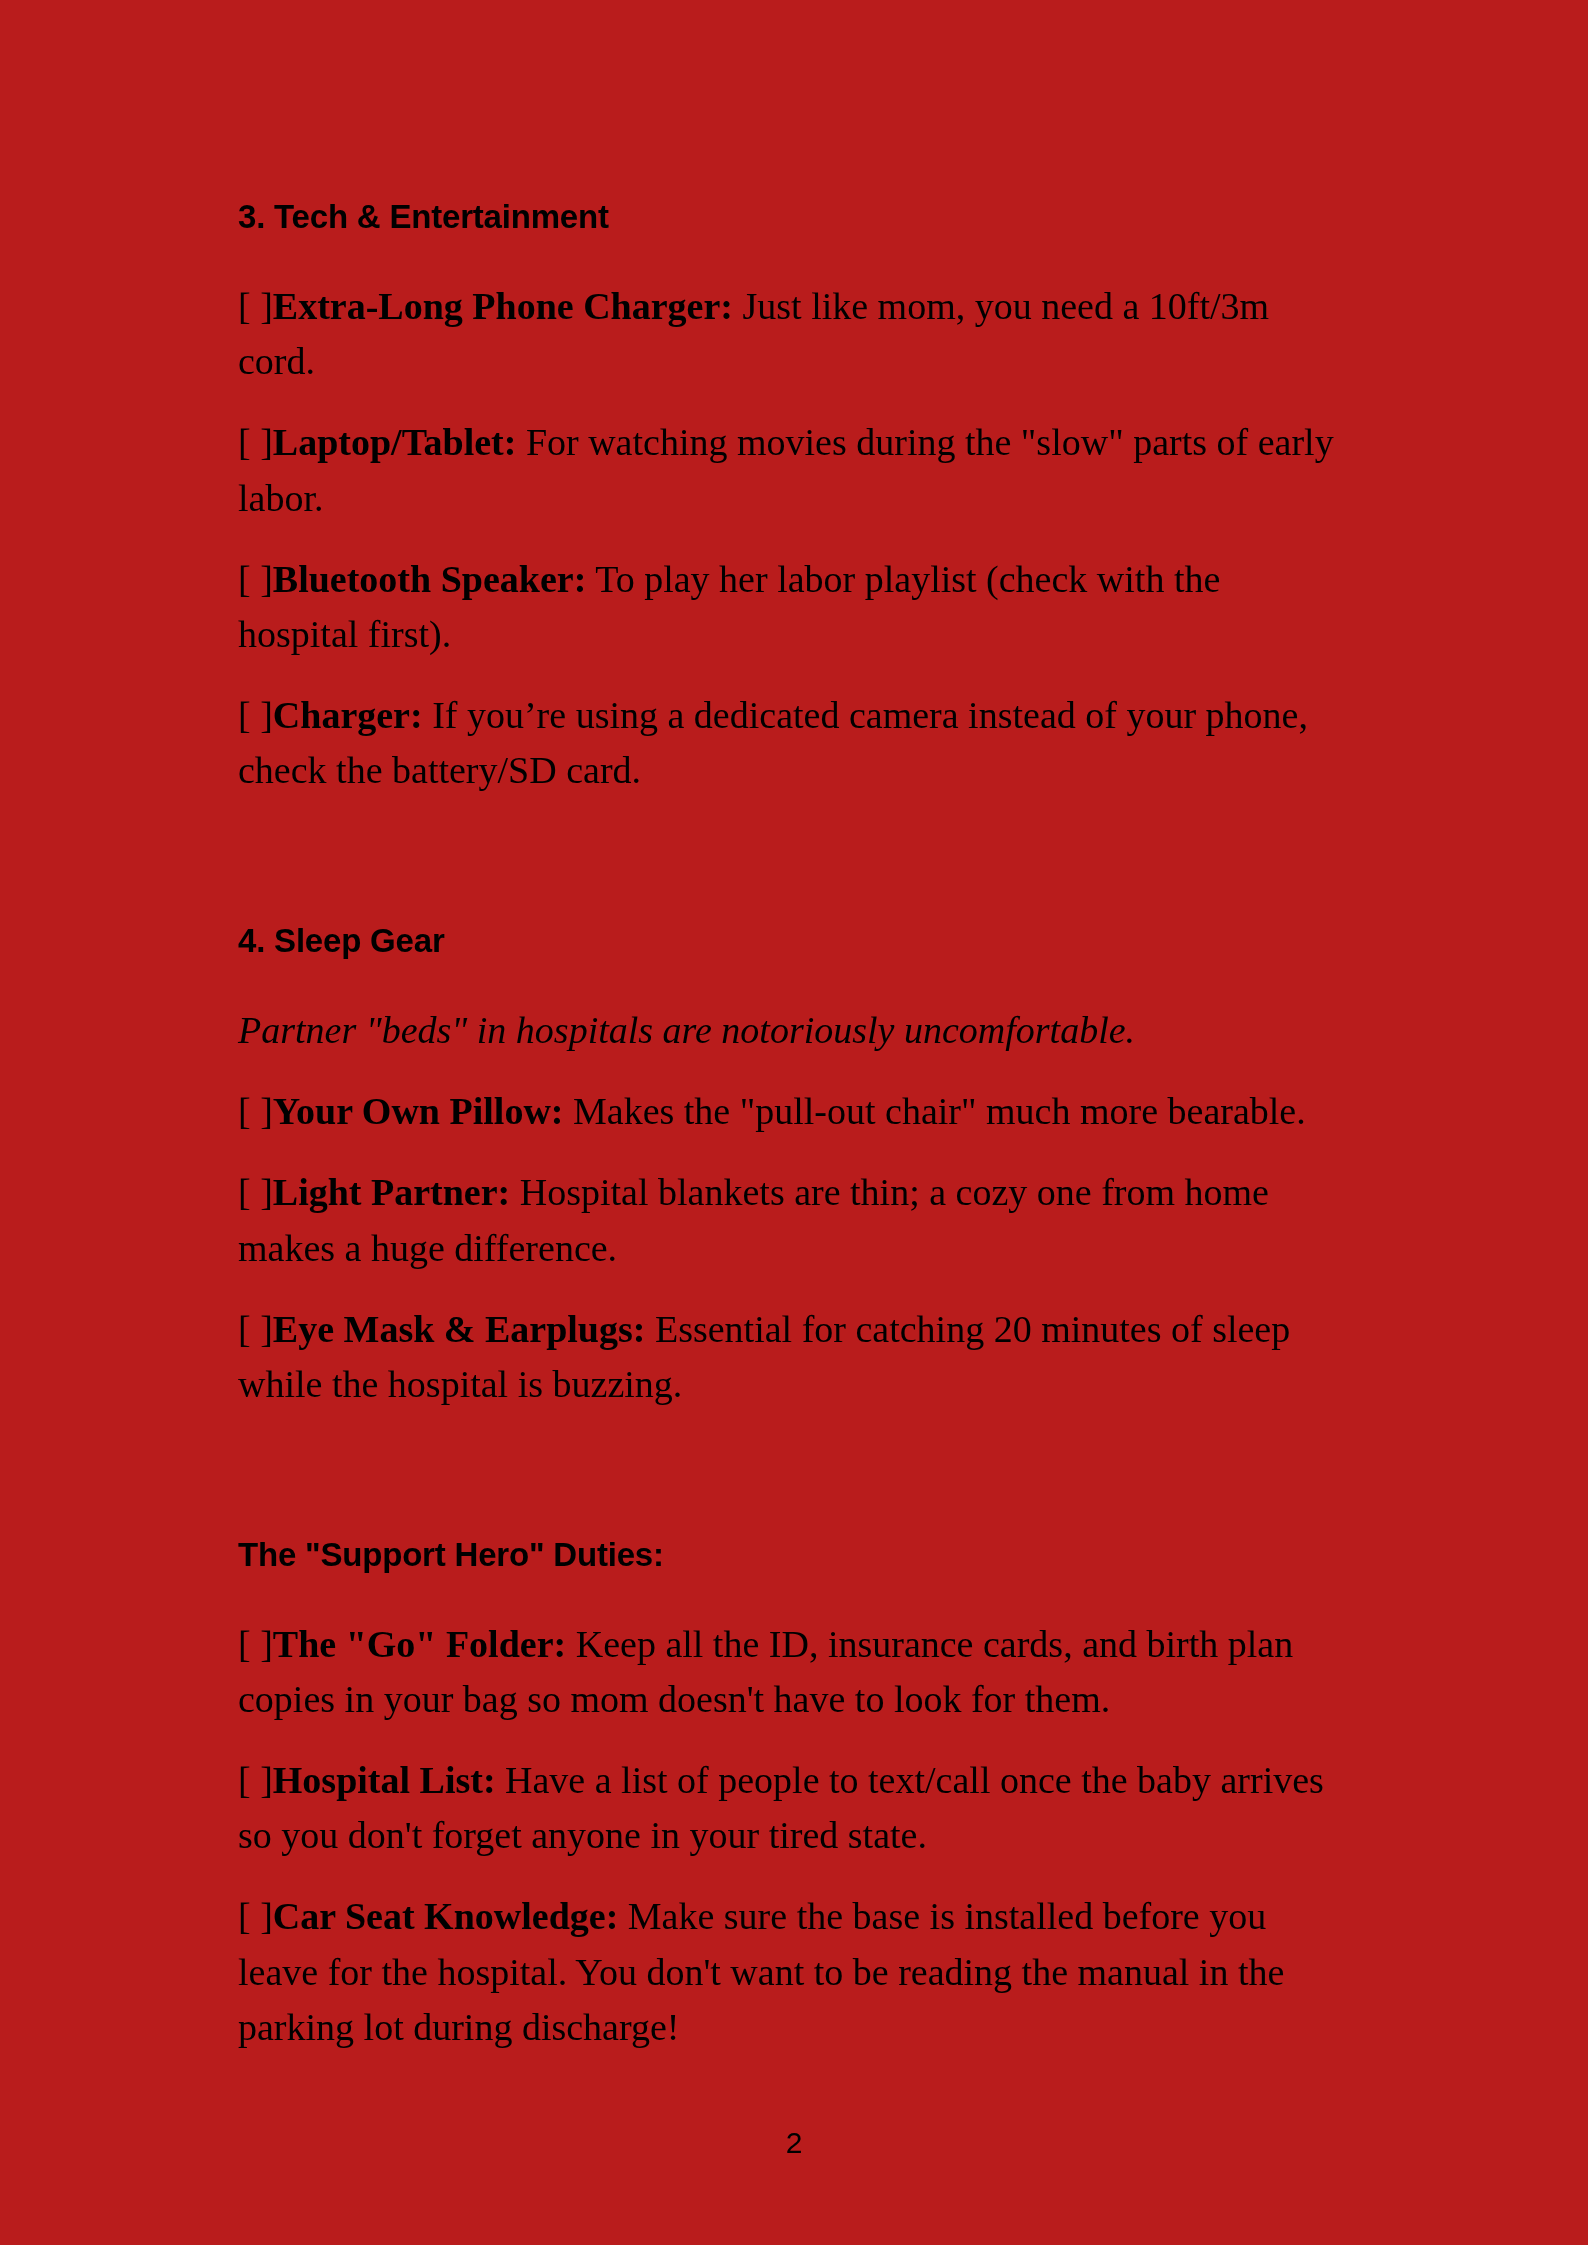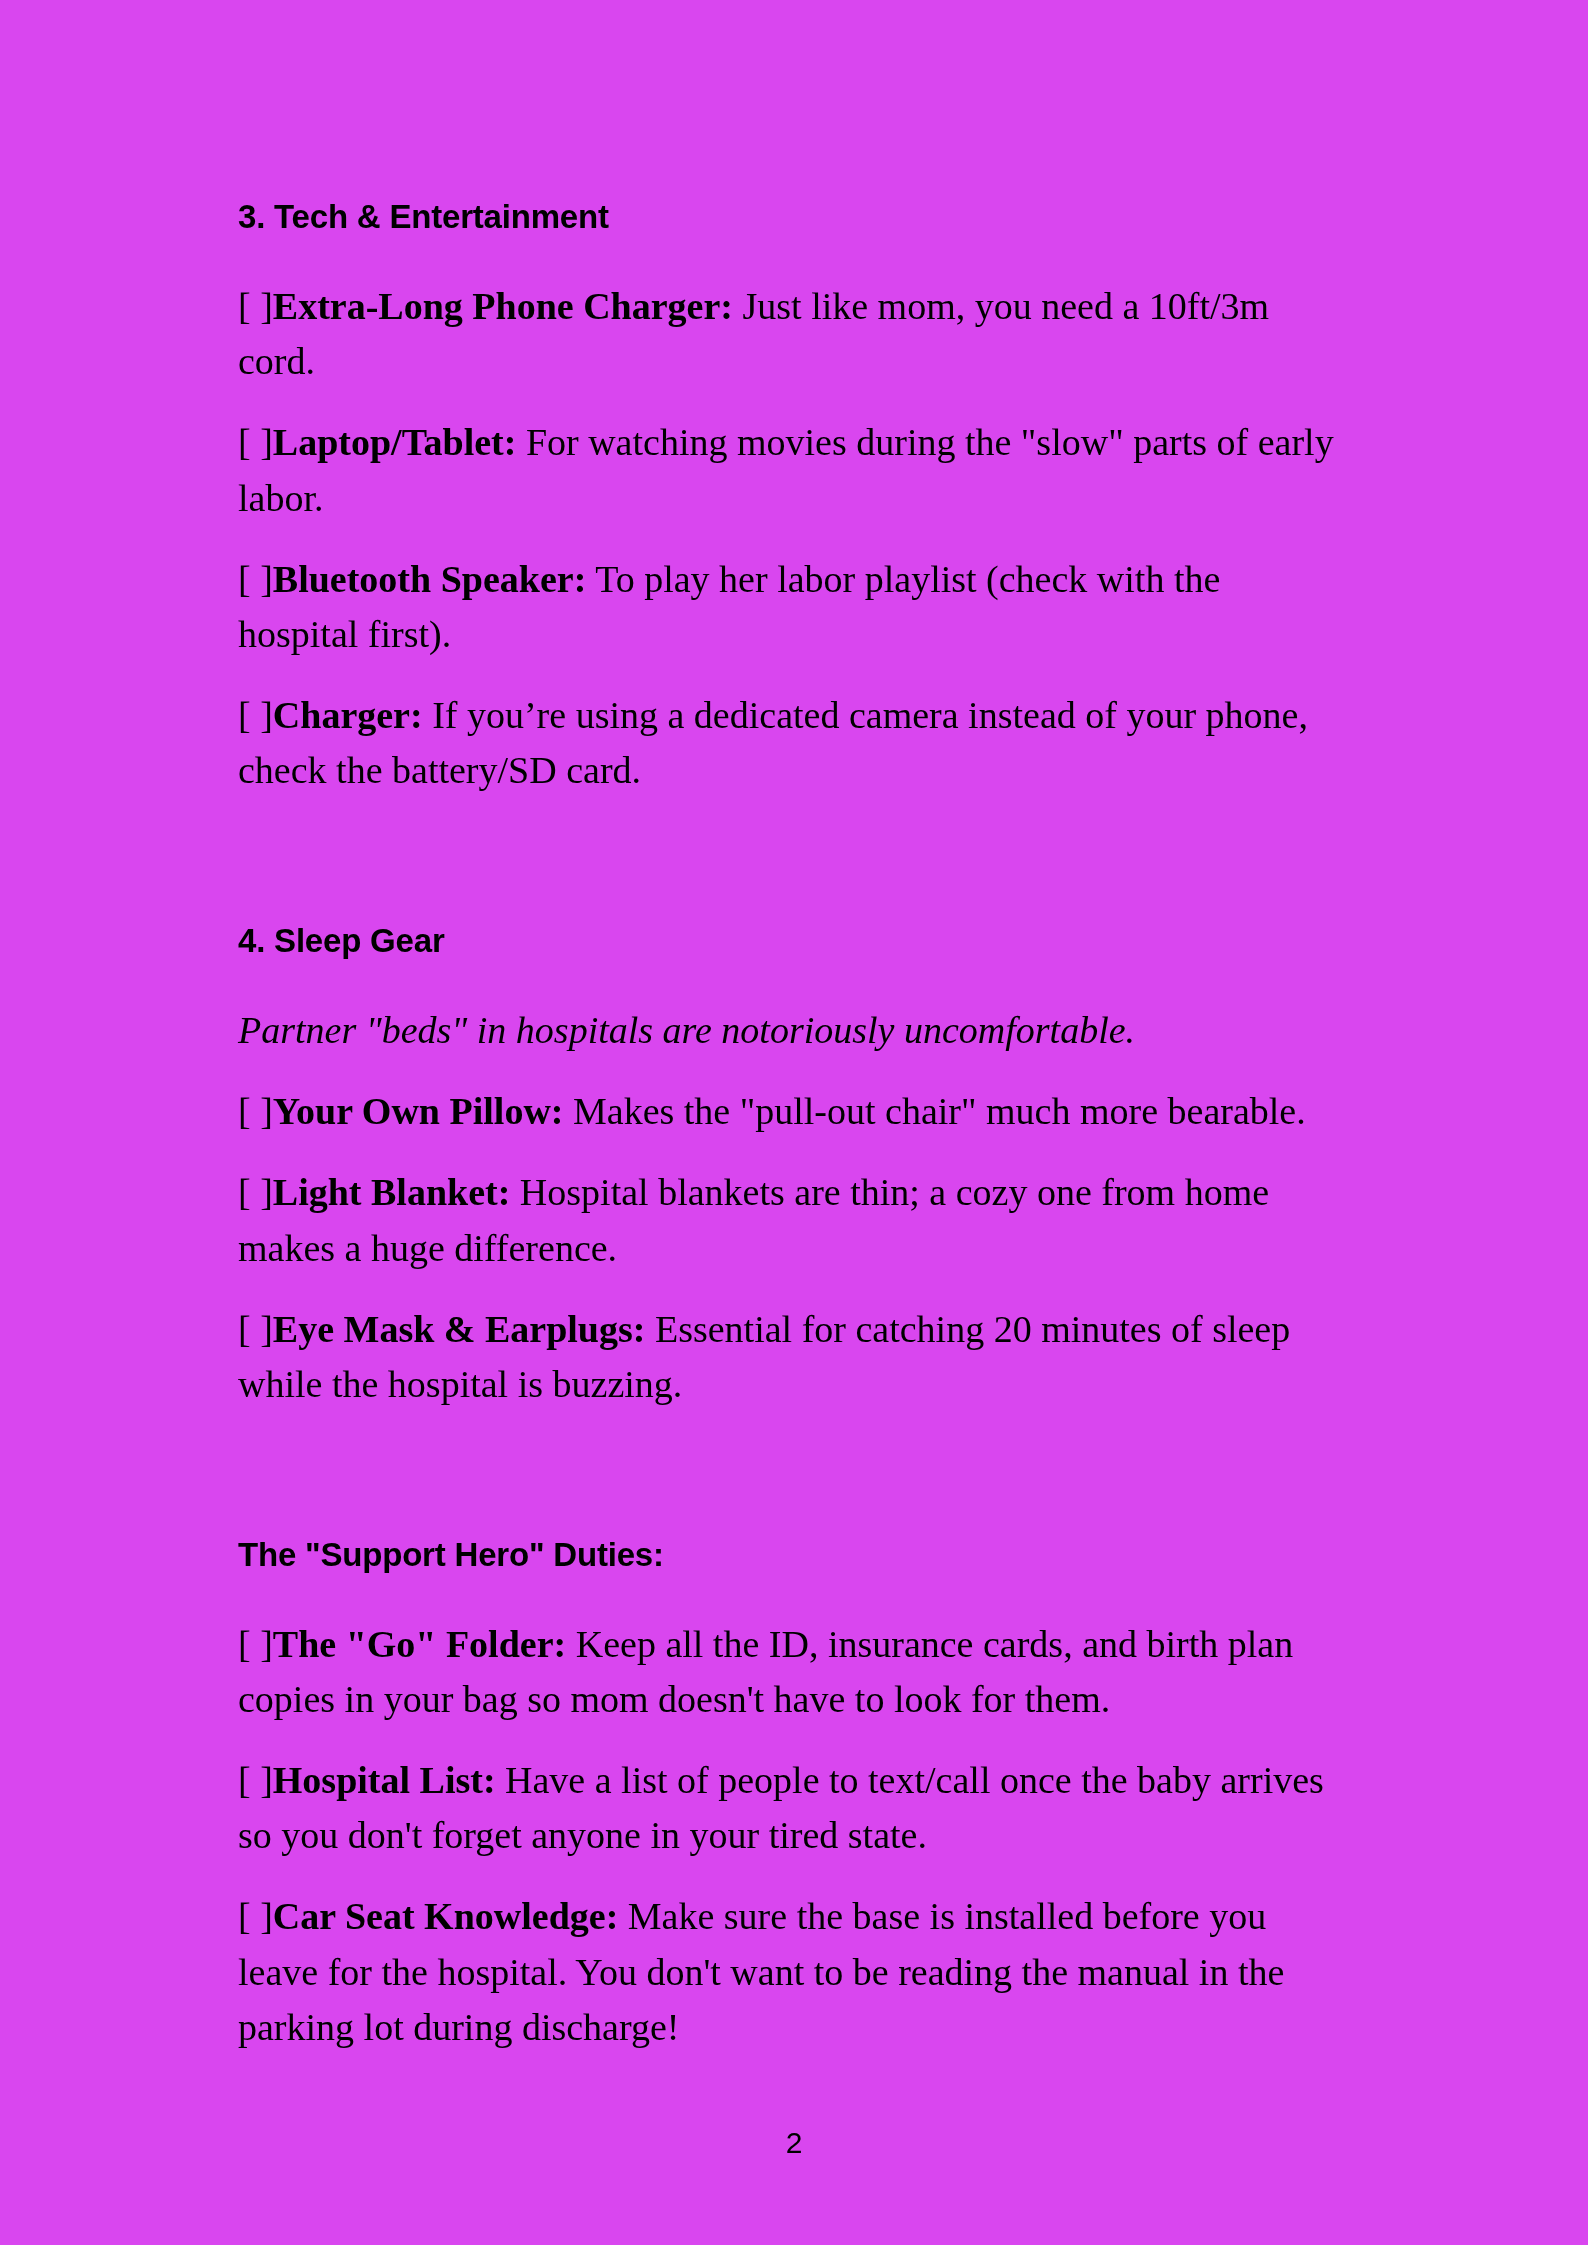--- a/index.html
+++ b/index.html
@@ -4,21 +4,21 @@
 <style>
   html, body {
     margin: 0;
     padding: 0;
     background: #ffffff;
   }
   .page {
     position: relative;
     width: 1588px;
     height: 2245px;
-    background: #d946ef;
+    background: #b91c1c;
     margin: 0 auto;
     overflow: hidden;
     box-sizing: border-box;
   }
   .content {
     position: absolute;
     left: 238px;
     top: 196px;
     width: 1104px;
   }
@@ -106,21 +106,21 @@
 
     <p class="intro-note">Partner "beds" in hospitals are notoriously uncomfortable.</p>
     <div class="gap-note"></div>
 
     <p class="item">
       <span class="box">[ ]</span><span class="lbl">Your Own Pillow:</span><span> Makes the "pull-out chair" much more bearable.</span>
     </p>
     <div class="gap-item"></div>
 
     <p class="item">
-      <span class="box">[ ]</span><span class="lbl">Light Blanket:</span><span> Hospital blankets are thin; a cozy one from home makes a huge difference.</span>
+      <span class="box">[ ]</span><span class="lbl">Light Partner:</span><span> Hospital blankets are thin; a cozy one from home makes a huge difference.</span>
     </p>
     <div class="gap-item"></div>
 
     <p class="item">
       <span class="box">[ ]</span><span class="lbl">Eye Mask &amp; Earplugs:</span><span> Essential for catching 20 minutes of sleep while the hospital is buzzing.</span>
     </p>
 
     <div class="gap-section"></div>
 
     <h2 class="section-heading">The "Support Hero" Duties:</h2>

